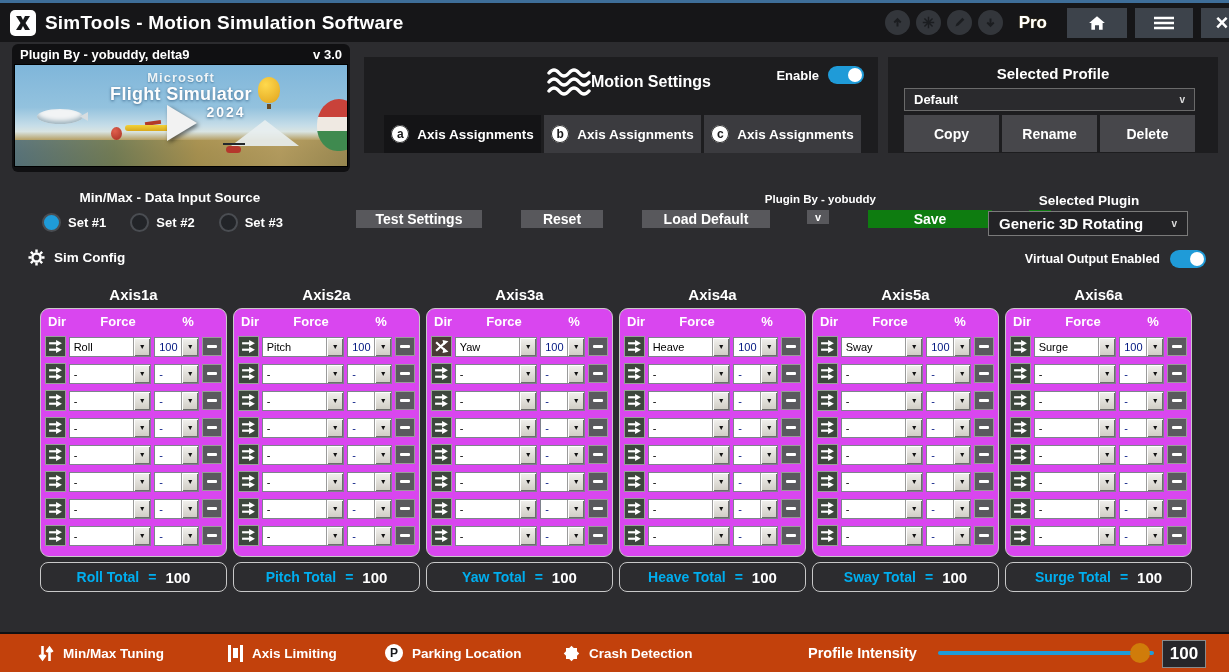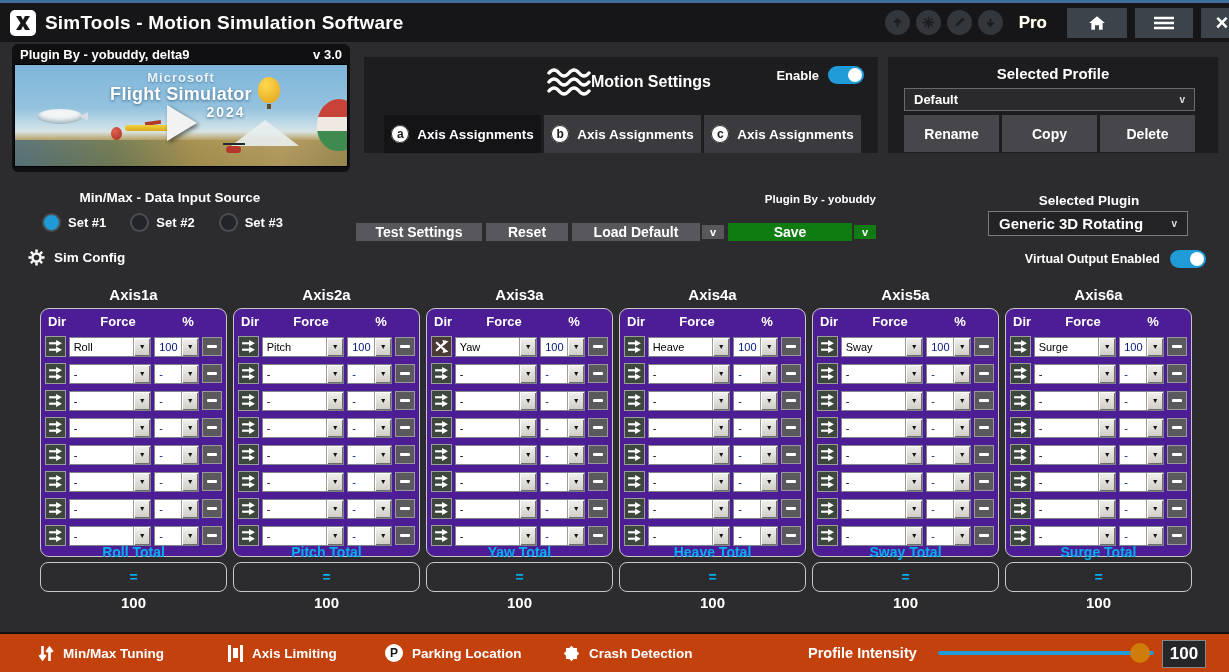--- a/index.html
+++ b/index.html
@@ -80,53 +80,53 @@
   .mm-title{position:absolute;left:40px;top:190px;width:260px;text-align:center;color:#fff;font-weight:bold;font-size:13.5px;}
   .radios{position:absolute;left:42px;top:213px;display:flex;gap:24px;}
   .radio-opt{display:flex;align-items:center;gap:7px;}
   .radio-dot{width:15px;height:15px;border-radius:50%;background:#222428;border:2px solid #4a4d52;box-sizing:content-box;}
   .radio-opt.selected .radio-dot{background:#1f9bd8;}
   .radio-label{color:#fff;font-weight:bold;font-size:13px;}
   .simconfig{position:absolute;left:28px;top:249px;display:flex;align-items:center;gap:9px;color:#fff;font-weight:bold;font-size:13.5px;}
 
   
   .plugin-by2{position:absolute;left:640px;top:193px;width:236px;text-align:right;color:#fff;font-weight:bold;font-size:11.5px;}
-  .actions{position:absolute;left:356px;top:210px;height:44px;display:flex;align-items:center;}
+  .actions{position:absolute;left:356px;top:210px;height:44px;display:flex;align-items:flex-start;gap:35px;}
   .act-btn{background:#58585c;border:none;color:#fff;font-weight:bold;font-size:14px;}
   .b-test{width:126px;margin-right:4px;} .b-reset{width:82px;margin-right:4px;} .b-load{width:128px;margin-right:2px;}
   .b-loadv{width:22px;margin-right:4px;font-size:11px;}
   .b-save{width:124px;margin-right:2px;background:#0e7c10;} .b-savev{width:22px;background:#0e7c10;font-size:11px;}
 
   
   .sp-title{position:absolute;left:989px;top:193px;width:200px;text-align:center;color:#fff;font-weight:bold;font-size:13.5px;}
   .sp-select{position:absolute;left:988px;top:211px;width:200px;height:25px;box-sizing:border-box;border:1px solid #7a7a7a;
     background:#232326;color:#fff;font-weight:bold;font-size:15px;display:flex;align-items:center;justify-content:space-between;padding:0 10px;}
   .vo-row{position:absolute;left:1000px;top:250px;width:206px;display:flex;align-items:center;justify-content:flex-end;gap:10px;}
   .vo-label{color:#fff;font-weight:bold;font-size:12.5px;}
 
   
   .axes{position:absolute;left:40px;top:286px;display:flex;gap:6px;}
   .axis-col{width:187px;}
   .axis-title{text-align:center;color:#fff;font-weight:bold;font-size:15px;height:22px;}
-  .axis-panel{border:1px solid #c8c8c8;border-radius:9px;background:#4c1d95;padding:3px 4px 7px 4px;box-sizing:border-box;}
+  .axis-panel{border:1px solid #c8c8c8;border-radius:9px;background:#d946ef;padding:3px 4px 7px 4px;box-sizing:border-box;}
   .axis-head{display:flex;color:#fff;font-weight:bold;font-size:13px;padding:2px 0 4px 0;}
   .h-dir{width:34px;padding-left:3px;} .h-force{width:72px;text-align:center;} .h-pct{flex:1;text-align:center;}
   .axis-row{display:flex;align-items:center;gap:3px;height:27px;}
   .dir-btn{width:21px;height:21px;background:#3d473d;border:1px solid #98a098;padding:0;display:flex;align-items:center;justify-content:center;}
   .dir-btn.cross{background:#4a3a35;}
   .combo{height:20px;background:#fff;border:1px solid #7e838c;display:flex;align-items:stretch;box-sizing:border-box;}
   .force-combo{width:84px;} .pct-combo{width:46px;}
   .cv{flex:1;font-size:11px;color:#000;padding:3px 0 0 4px;white-space:nowrap;overflow:hidden;}
   .pct-combo .cv{color:#001680;}
   .cb{width:16px;background:linear-gradient(#f2f1ee,#cfccc4);border-left:1px solid #9a9a9a;
     box-shadow:inset 1px 1px 0 #fff, inset -1px -1px 0 #6d6d6d;display:flex;align-items:center;justify-content:center;}
   .caret{font-size:7px;color:#111;line-height:1;}
   .minus-btn{width:20px;height:19px;background:#5a5a5e;border:1px solid #9a9a9a;padding:0;display:flex;align-items:center;justify-content:center;}
   .minus-bar{width:10px;height:3px;background:#fff;border-radius:1px;}
-  .axis-total{margin-top:5px;height:28px;border:1px solid #c8c8c8;border-radius:8px;display:flex;align-items:center;justify-content:center;gap:9px;flex-direction:column;}
+  .axis-total{margin-top:5px;height:28px;border:1px solid #c8c8c8;border-radius:8px;display:flex;align-items:center;justify-content:center;gap:9px;}
   .total-label{color:#00aeef;font-weight:bold;font-size:14px;}
   .total-eq{color:#00aeef;font-weight:bold;font-size:14px;}
   .total-val{color:#fff;font-weight:bold;font-size:15px;}
 
   
   .bottombar{position:absolute;left:0;bottom:0;width:100%;height:38px;background:#c2410c;border-top:2px solid #101013;box-sizing:content-box;}
   .bb-item{position:absolute;top:0;height:38px;display:flex;align-items:center;gap:9px;color:#fff;font-weight:bold;font-size:13.5px;}
   .bb-1{left:38px;} .bb-2{left:228px;} .bb-3{left:385px;} .bb-4{left:563px;}
   .bb-bars{display:flex;align-items:center;gap:2px;height:17px;}
   .bb-bars .bar{background:#fff;}
@@ -259,22 +259,22 @@
     </div>
   </section>
 
   <section class="pf-panel">
     <div class="pf-title">Selected Profile</div>
     <div class="pf-select">
       <span>Default</span>
       <span class="pf-caret">v</span>
     </div>
     <div class="pf-buttons">
+      <button class="pf-btn">Copy</button>
       <button class="pf-btn">Rename</button>
-      <button class="pf-btn">Copy</button>
       <button class="pf-btn">Delete</button>
     </div>
   </section>
 
   <div class="mm-title">Min/Max - Data Input Source</div>
   <div class="radios">
     <span class="radio-opt selected">
       <span class="radio-dot"></span>
       <span class="radio-label">Set #1</span>
     </span>

